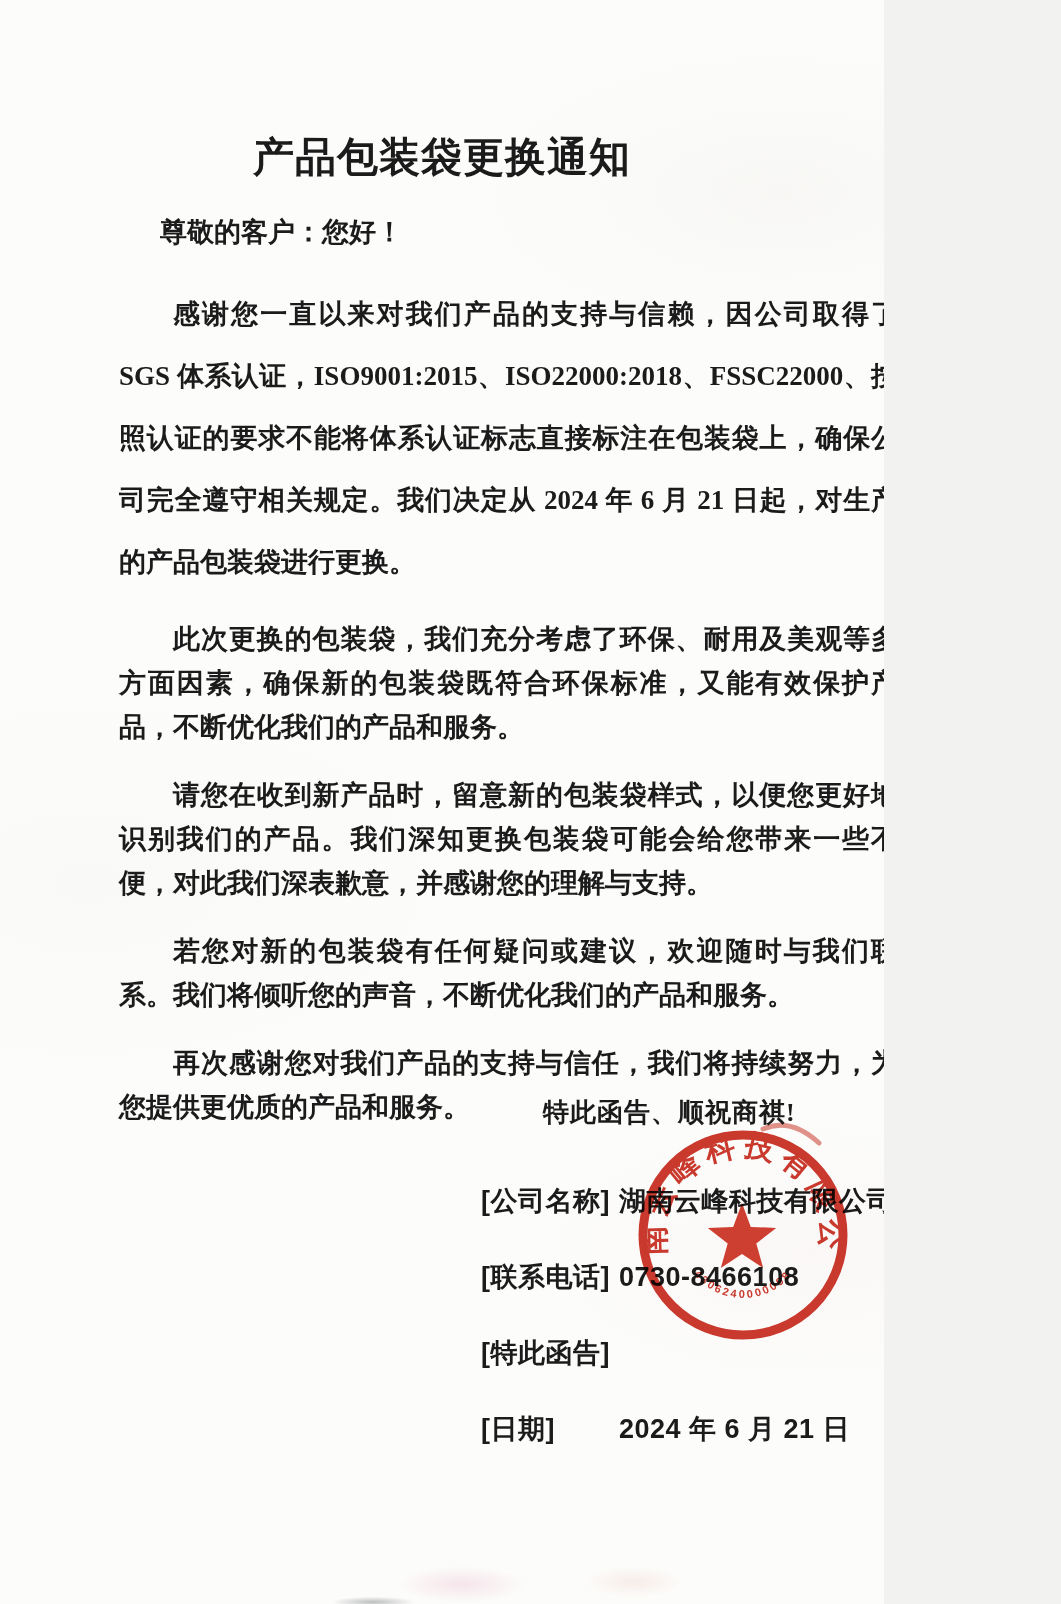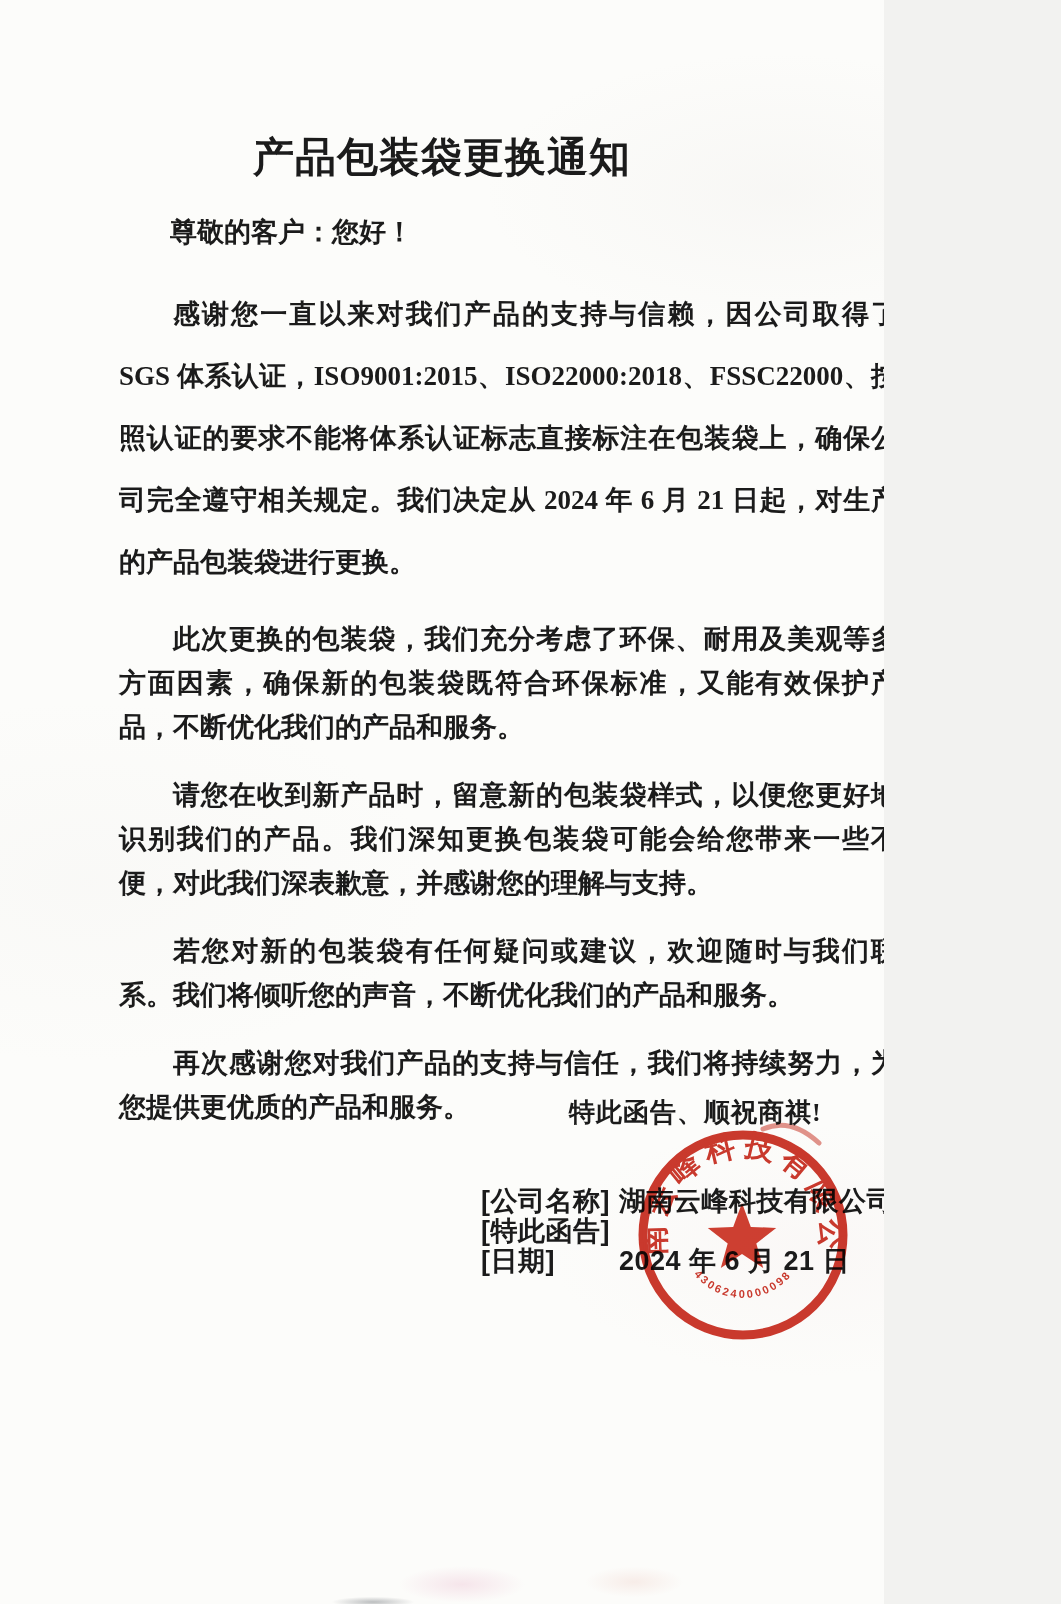--- a/index.html
+++ b/index.html
@@ -23,40 +23,40 @@
       radial-gradient(500px 260px at 10% 55%, rgba(215,212,208,0.08), transparent 70%),
       radial-gradient(380px 180px at 92% 78%, rgba(235,210,215,0.10), transparent 70%);
   }
   .title{
     position:absolute;top:130px;left:0;width:100%;
     text-align:center;
     font-size:41px;font-weight:700;letter-spacing:1px;
   }
   .greeting{
     position:absolute;top:214px;left:160px;
-    font-size:27px;font-weight:700;margin-left:10px;
+    font-size:27px;font-weight:700;
   }
   .body-text{
     position:absolute;top:283px;left:119px;width:787px;
   }
   .para{
     margin:0 8px 24px 0;
     font-size:27px;font-weight:700;
     line-height:44px;
     text-align:justify;
     text-indent:2em;
   }
   .para.first{line-height:62px;}
   .signoff{
-    position:absolute;top:1095px;left:569px;
+    position:absolute;top:1095px;left:543px;
     font-size:26px;font-weight:700;letter-spacing:1px;
   }
   .info-rows{
     position:absolute;top:1186px;left:481px;
-    display:flex;flex-direction:column;justify-content:flex-end;
+    display:flex;flex-direction:column;gap:46px;justify-content:flex-end;
   }
   .info-row{display:flex;align-items:baseline;font-size:27px;font-weight:700;line-height:30px;}
   .info-label{
     display:inline-block;width:134px;
     font-family:"Liberation Sans", sans-serif;
     letter-spacing:0.5px;white-space:nowrap;
   }
   .info-value{
     margin-left:4px;
     font-family:"Liberation Sans", sans-serif;
@@ -99,20 +99,24 @@
     </div>
 
   <div class="signoff">特此函告、顺祝商祺!</div>
 
   <div class="info-rows">
       <div class="info-row">
         <span class="info-label">[公司名称]</span>
         <span class="info-value">湖南云峰科技有限公司</span>
       </div>
       <div class="info-row">
+        <span class="info-label">[联系电话]</span>
+        <span class="info-value">0730-8466108</span>
+      </div>
+      <div class="info-row">
         <span class="info-label">[特此函告]</span>
       </div>
       <div class="info-row">
         <span class="info-label">[日期]</span>
         <span class="info-value">2024 年 6 月 21 日</span>
       </div>
     </div>
 
   <svg class="seal" viewBox="0 0 228 228" xmlns="http://www.w3.org/2000/svg">
 

